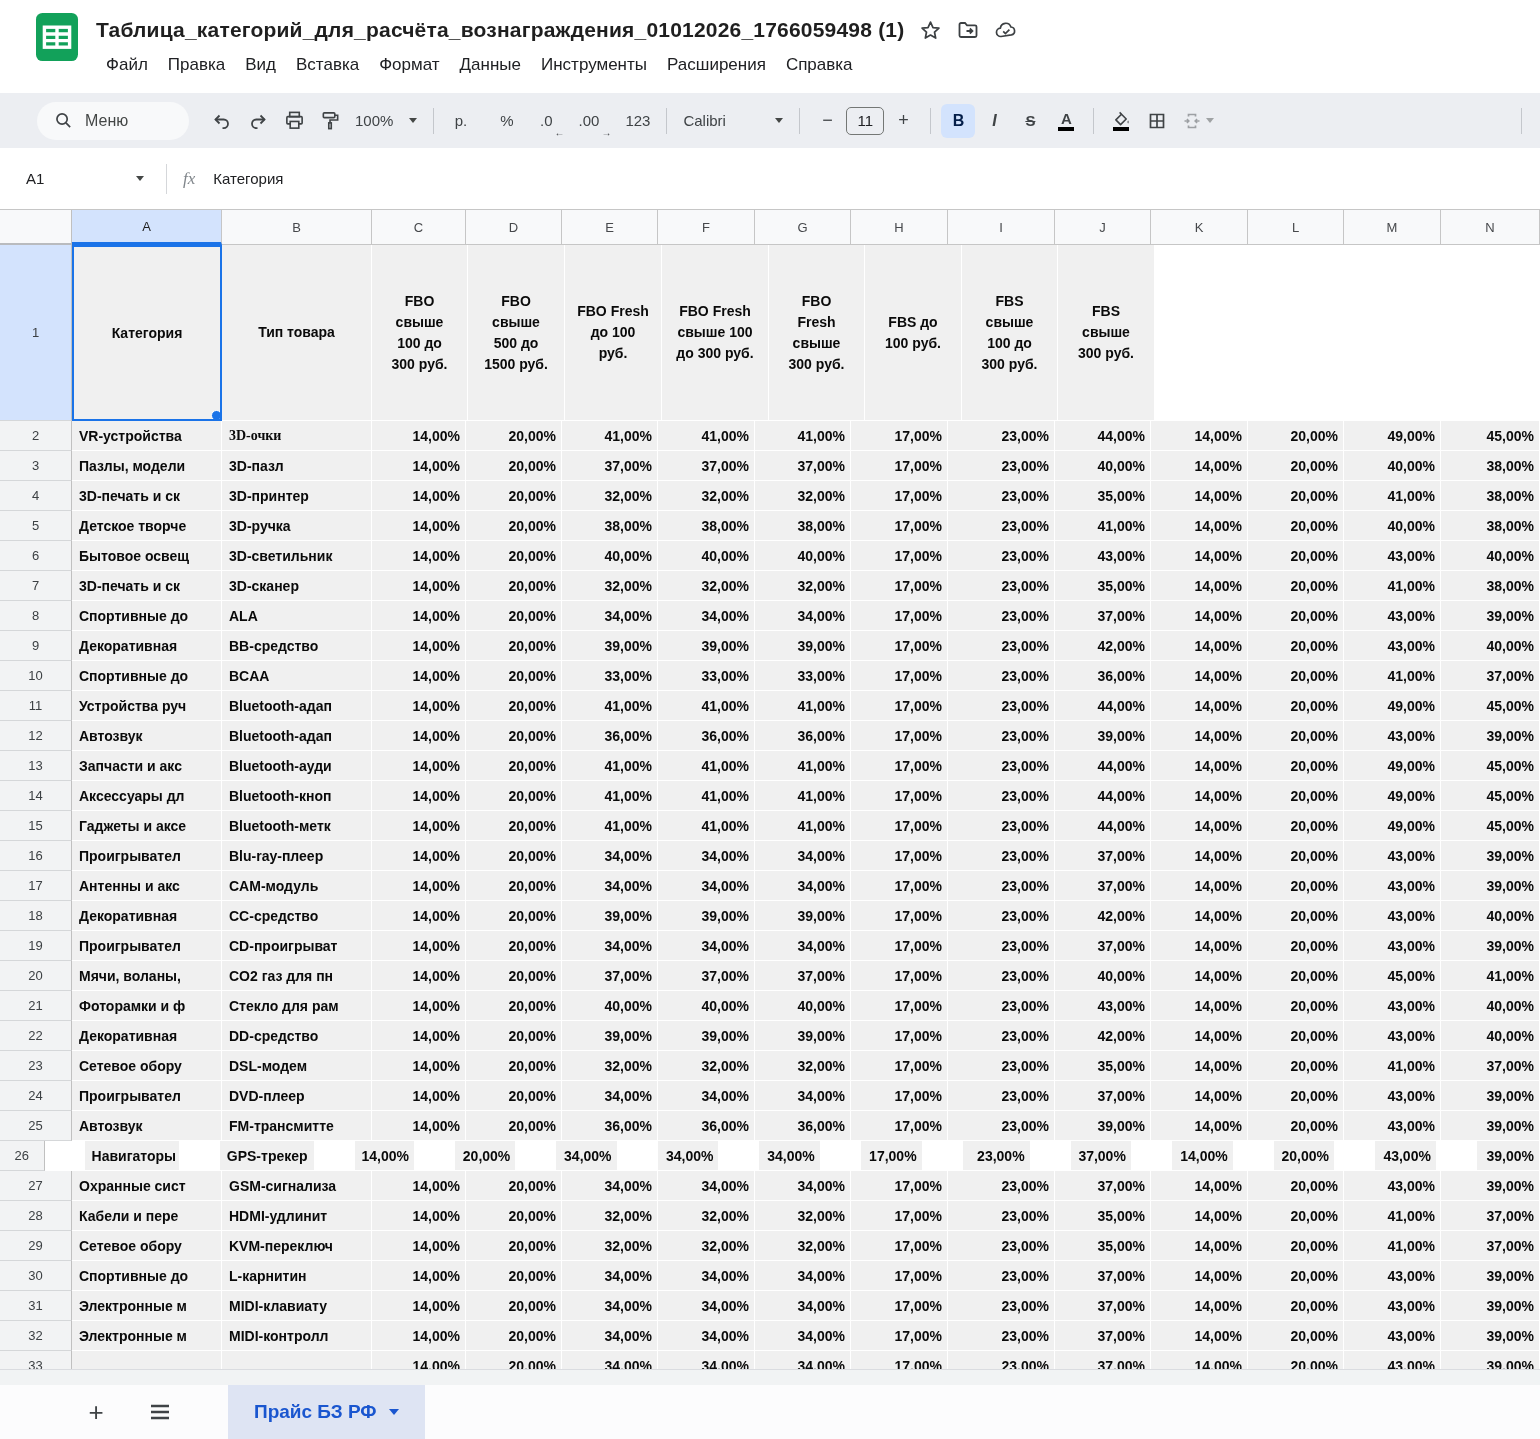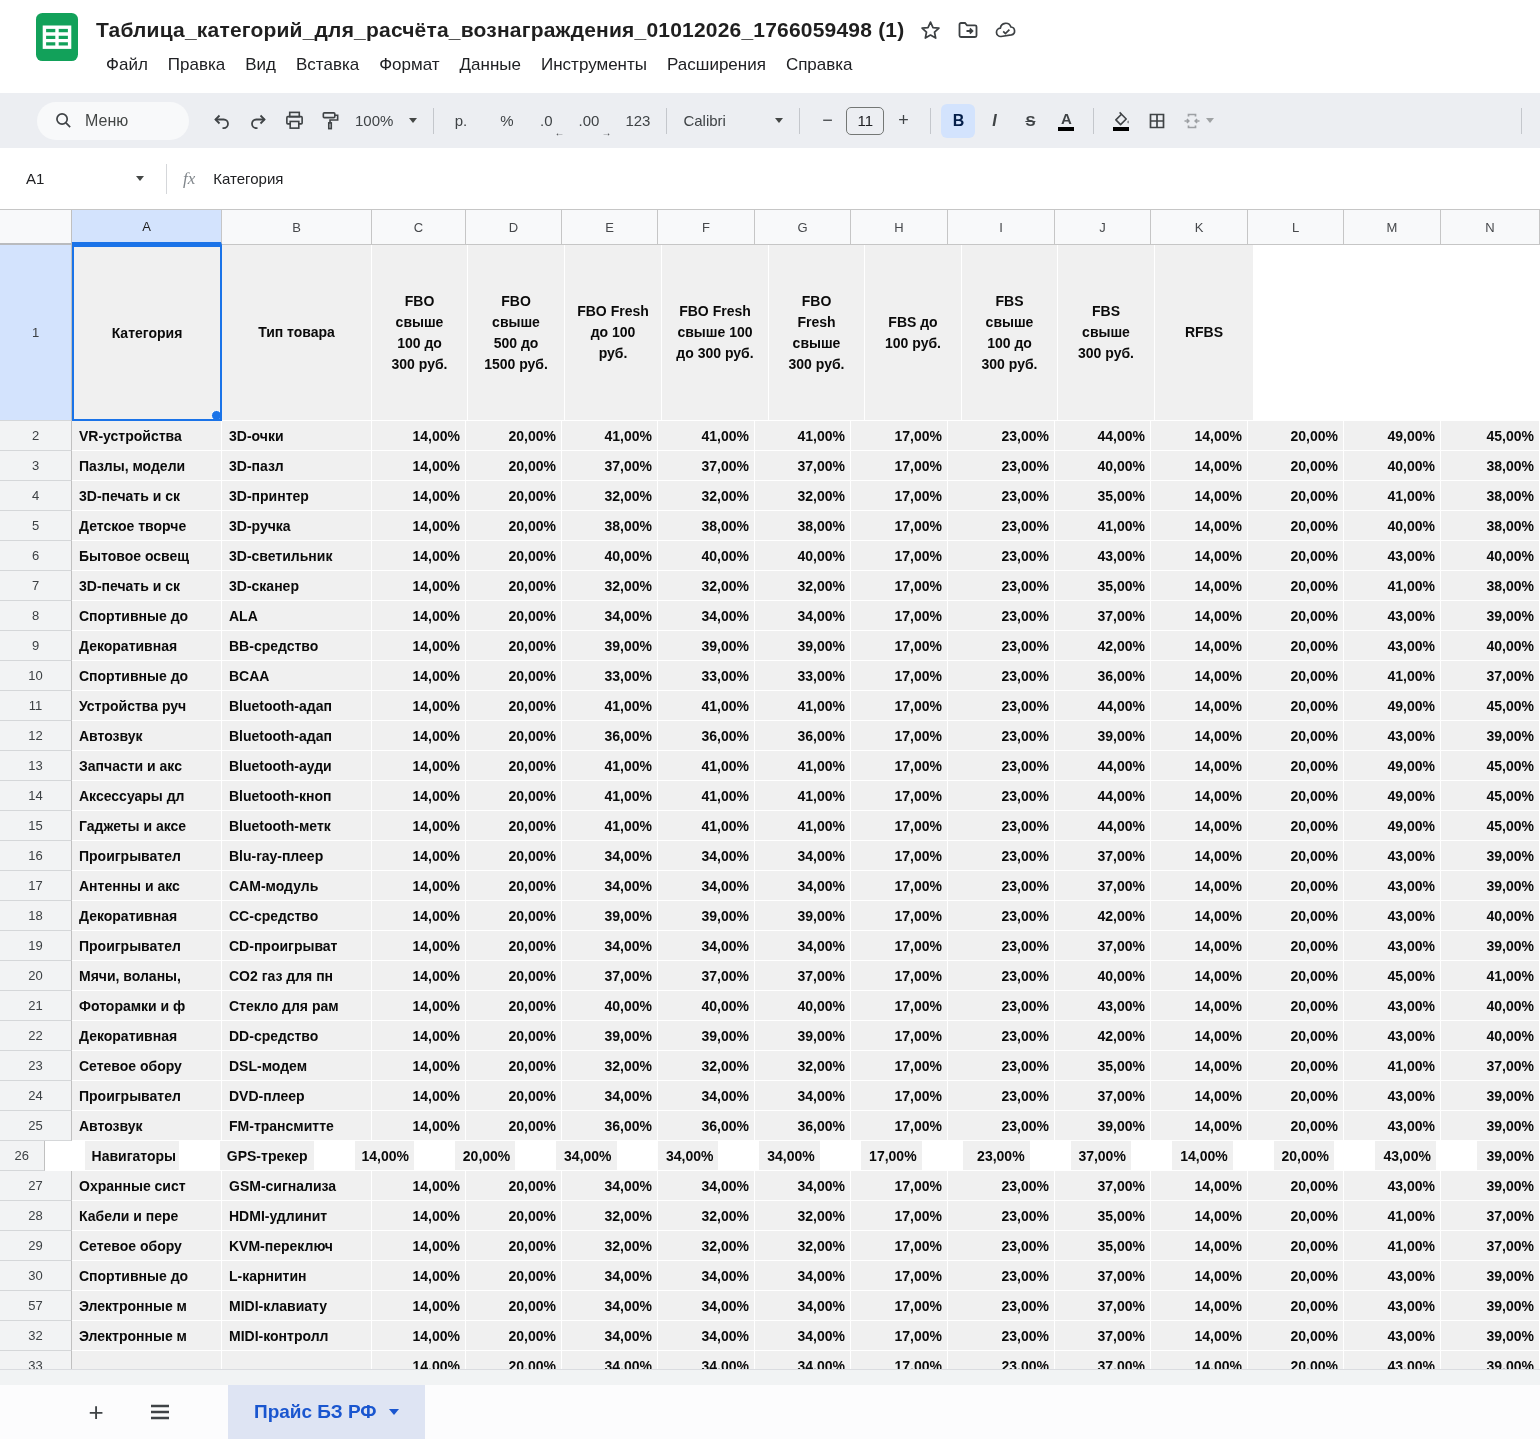--- a/index.html
+++ b/index.html
@@ -264,26 +264,25 @@
         <div class="cell hcell a1cell" style="width: 150px; height: 176px;">Категория<div class="handle"></div></div>
         <div class="cell hcell" style="width: 150px; height: 176px;">Тип товара</div>
         <div class="cell hcell" style="width: 96px; height: 176px;">FBO свыше 100 до 300 руб.</div>
         <div class="cell hcell" style="width: 97px; height: 176px; text-align: center;">FBO свыше 500 до 1500 руб.</div>
         <div class="cell hcell" style="width: 97px; height: 176px;">FBO Fresh до 100 руб.</div>
         <div class="cell hcell" style="width: 107px; height: 176px;">FBO Fresh свыше 100 до 300 руб.</div>
         <div class="cell hcell" style="width: 96px; height: 176px;">FBO Fresh свыше 300 руб.</div>
         <div class="cell hcell" style="width: 97px; height: 176px;">FBS до 100 руб.</div>
         <div class="cell hcell" style="width: 96px; height: 176px;">FBS свыше 100 до 300 руб.</div>
         <div class="cell hcell" style="width: 97px; height: 176px;">FBS свыше 300 руб.</div>
-        <div class="cell hcell" style="width: 99px; height: 176px;">RFBS</div>
       </div>
       <div class="row" style="height: 30px;">
         <div class="gut" style="width: 72px; height: 30px;">2</div>
         <div class="cell acell" style="width: 150px; height: 30px;">VR-устройства</div>
-        <div class="cell acell" style="width: 150px; height: 30px;">3D-очки</div>
+        <div class="cell acell" style="width: 150px; height: 30px; font-family: Liberation Serif, serif;">3D-очки</div>
         <div class="cell vcell" style="width: 94px; height: 30px;">14,00%</div>
         <div class="cell vcell" style="width: 96px; height: 30px;">20,00%</div>
         <div class="cell vcell" style="width: 96px; height: 30px;">41,00%</div>
         <div class="cell vcell" style="width: 97px; height: 30px;">41,00%</div>
         <div class="cell vcell" style="width: 96px; height: 30px;">41,00%</div>
         <div class="cell vcell" style="width: 97px; height: 30px;">17,00%</div>
         <div class="cell vcell" style="width: 107px; height: 30px;">23,00%</div>
         <div class="cell vcell" style="width: 96px; height: 30px;">44,00%</div>
         <div class="cell vcell" style="width: 97px; height: 30px;">14,00%</div>
         <div class="cell vcell" style="width: 96px; height: 30px;">20,00%</div>
@@ -760,21 +759,21 @@
         <div class="cell vcell" style="width: 96px; height: 30px;">34,00%</div>
         <div class="cell vcell" style="width: 97px; height: 30px;">17,00%</div>
         <div class="cell vcell" style="width: 107px; height: 30px;">23,00%</div>
         <div class="cell vcell" style="width: 96px; height: 30px;">37,00%</div>
         <div class="cell vcell" style="width: 97px; height: 30px;">14,00%</div>
         <div class="cell vcell" style="width: 96px; height: 30px;">20,00%</div>
         <div class="cell vcell" style="width: 97px; height: 30px;">43,00%</div>
         <div class="cell vcell" style="width: 99px; height: 30px;">39,00%</div>
       </div>
       <div class="row" style="height: 30px;">
-        <div class="gut" style="width: 72px; height: 30px;">57</div>
+        <div class="gut" style="width: 72px; height: 30px;">31</div>
         <div class="cell acell" style="width: 150px; height: 30px;">Электронные м</div>
         <div class="cell acell" style="width: 150px; height: 30px;">MIDI-клавиату</div>
         <div class="cell vcell" style="width: 94px; height: 30px;">14,00%</div>
         <div class="cell vcell" style="width: 96px; height: 30px;">20,00%</div>
         <div class="cell vcell" style="width: 96px; height: 30px;">34,00%</div>
         <div class="cell vcell" style="width: 97px; height: 30px;">34,00%</div>
         <div class="cell vcell" style="width: 96px; height: 30px;">34,00%</div>
         <div class="cell vcell" style="width: 97px; height: 30px;">17,00%</div>
         <div class="cell vcell" style="width: 107px; height: 30px;">23,00%</div>
         <div class="cell vcell" style="width: 96px; height: 30px;">37,00%</div>

